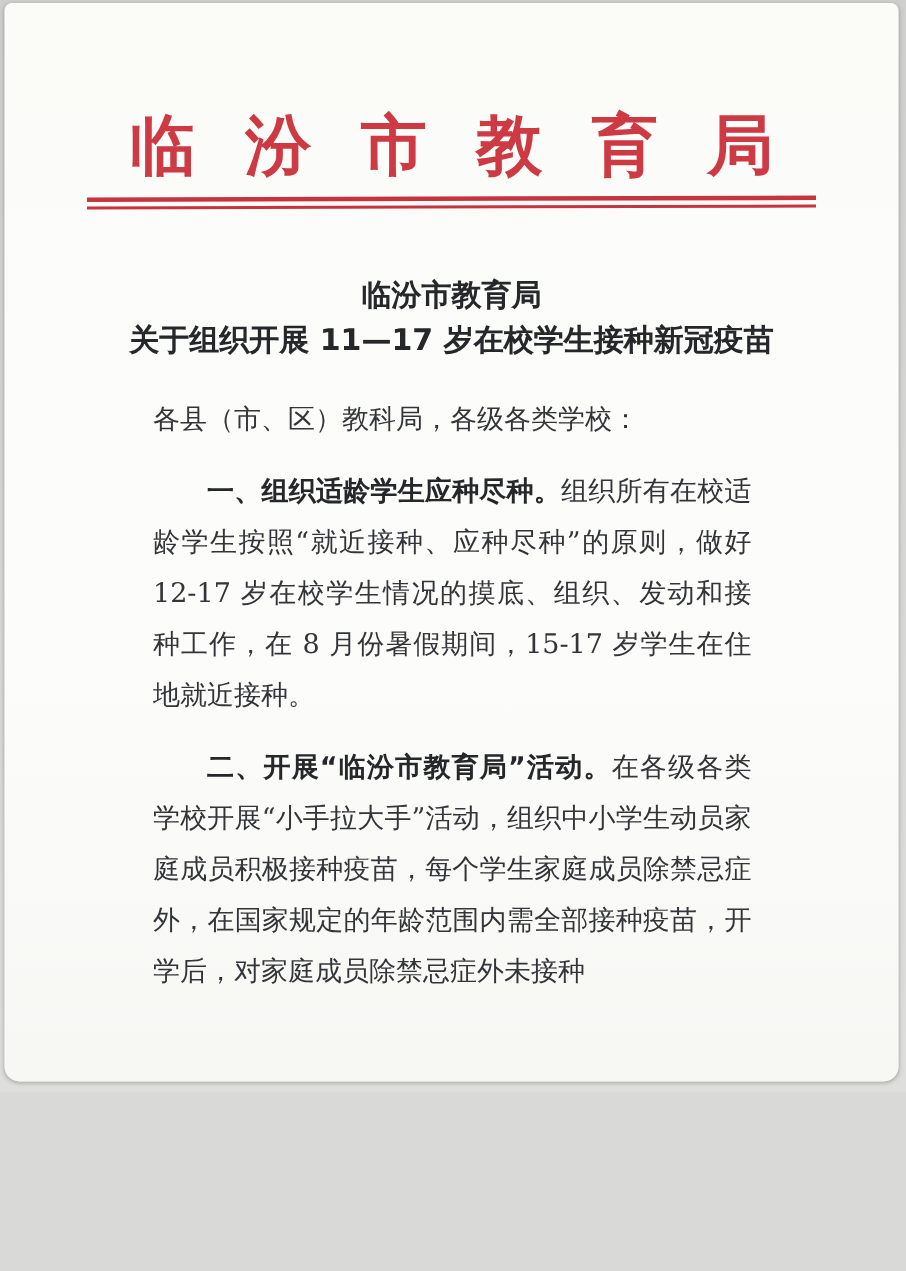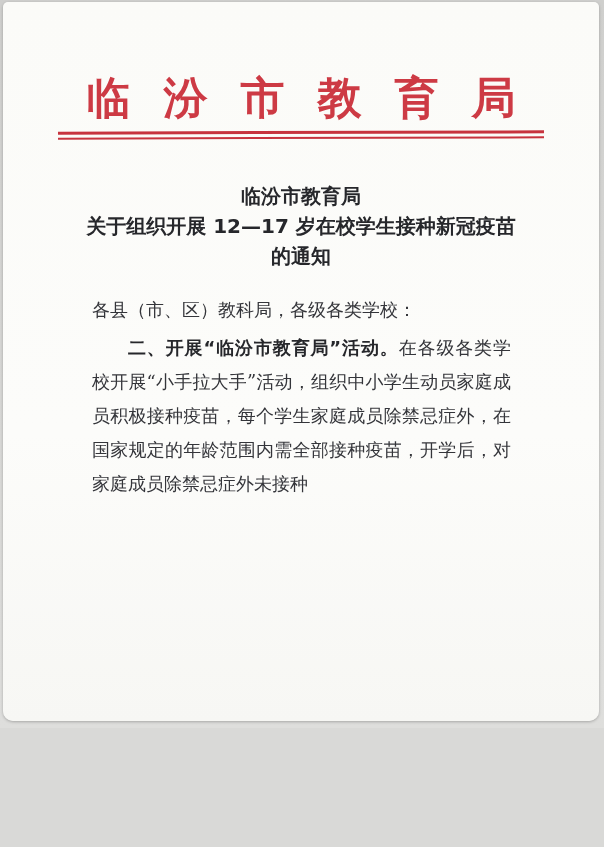--- a/index.html
+++ b/index.html
@@ -65,21 +65,21 @@
 
   
   .doc-body {
     margin-top: 22px;
     padding: 0 84px 0 85px;
     font-size: 18px;
     line-height: 34px;
     color: #34353a;
     text-align: justify;
   }
-  .doc-body p { margin: 4px; }
+  .doc-body p { margin: 14px; }
   .para { text-indent: 2em; }
   .lead {
     font-family: "DejaVu Sans", "Liberation Sans", sans-serif;
     font-weight: 700;
     color: #26272b;
   }
 
   
   .foot-rule {
     position: absolute;
@@ -102,26 +102,28 @@
       <div class="agency-name">临汾市教育局</div>
       <div class="head-rule">
         <div class="thick"></div>
         <div class="gap"></div>
         <div class="thin"></div>
       </div>
     </div>
 
     <div class="doc-title">
       <div>临汾市教育局</div>
-      <div>关于组织开展 12—17 岁在校学生接种新冠疫苗</div>
-      <div>的通知</div>
+      <div>关于组织开展 11—17 岁在校学生接种新冠疫苗</div>
     </div>
 
     <div class="doc-body">
       <p class="salutation">各县（市、区）教科局，各级各类学校：</p>
+      <p class="para">
+        <span class="lead">一、组织适龄学生应种尽种。</span><span>组织所有在校适龄学生按照“就近接种、应种尽种”的原则，做好 12-17 岁在校学生情况的摸底、组织、发动和接种工作，在 8 月份暑假期间，15-17 岁学生在住地就近接种。</span>
+      </p>
       <p class="para">
         <span class="lead">二、开展“临汾市教育局”活动。</span><span>在各级各类学校开展“小手拉大手”活动，组织中小学生动员家庭成员积极接种疫苗，每个学生家庭成员除禁忌症外，在国家规定的年龄范围内需全部接种疫苗，开学后，对家庭成员除禁忌症外未接种</span>
       </p>
     </div>
 
     <div class="foot-rule">
       <div class="thin"></div>
       <div class="gap"></div>
       <div class="thick"></div>
     </div>

